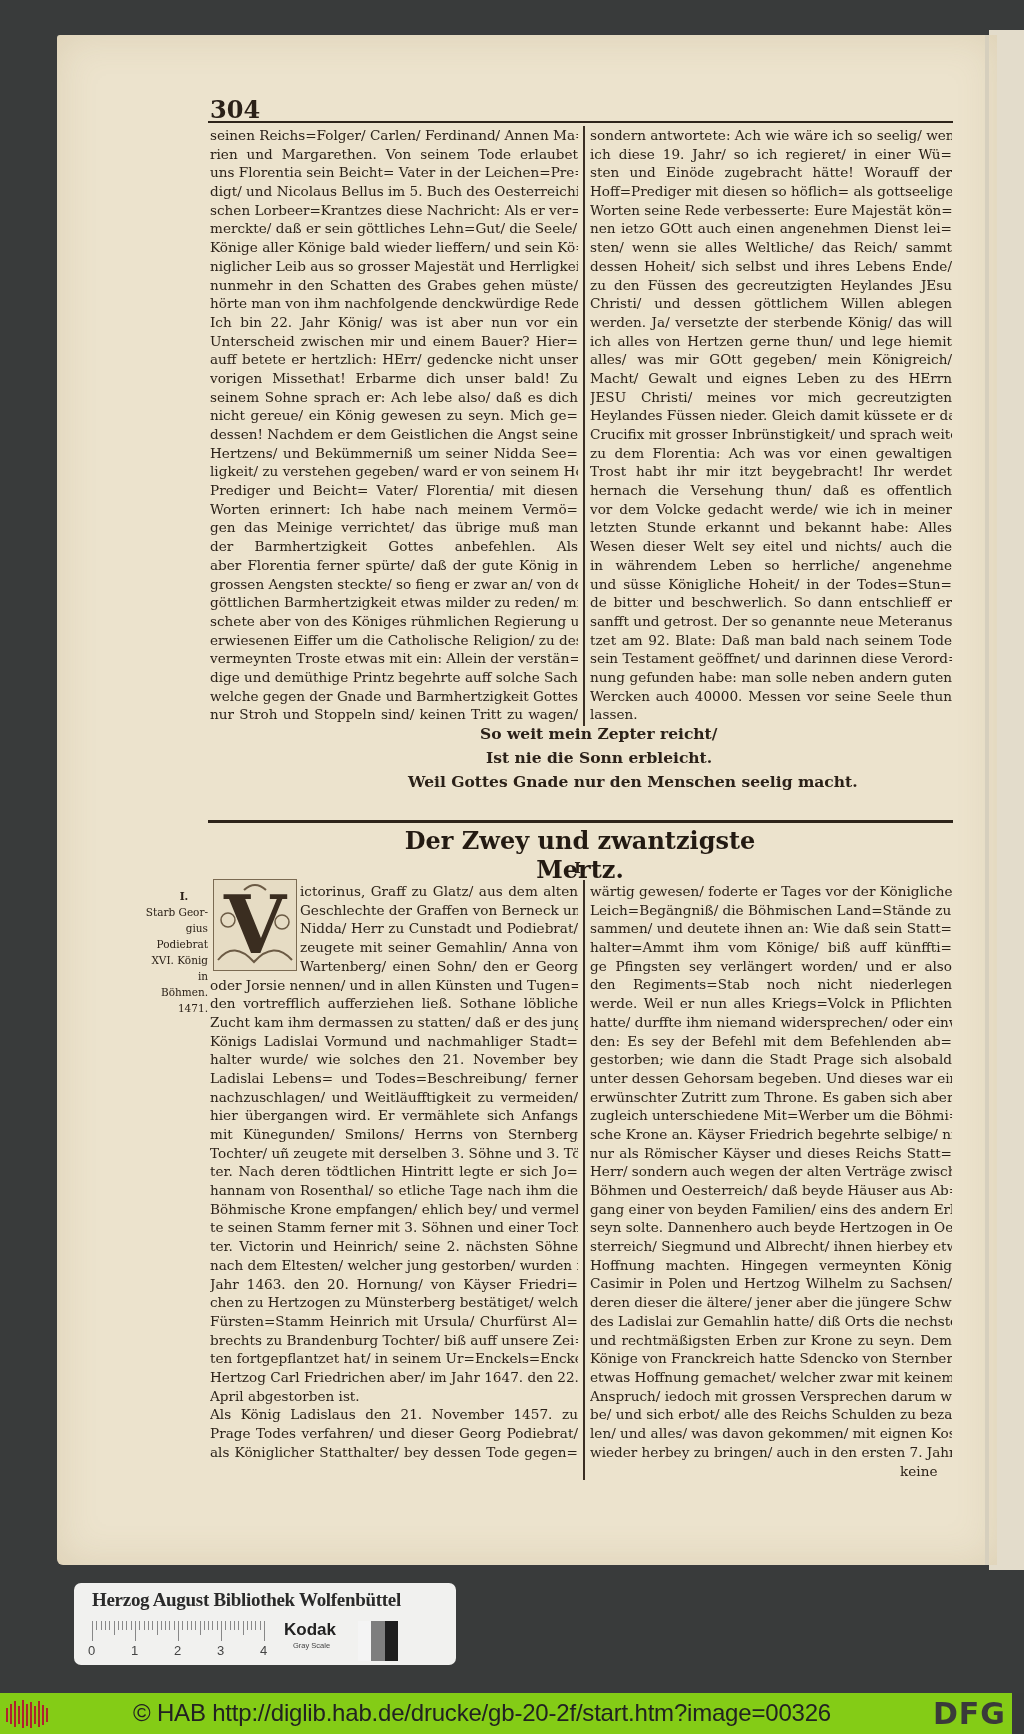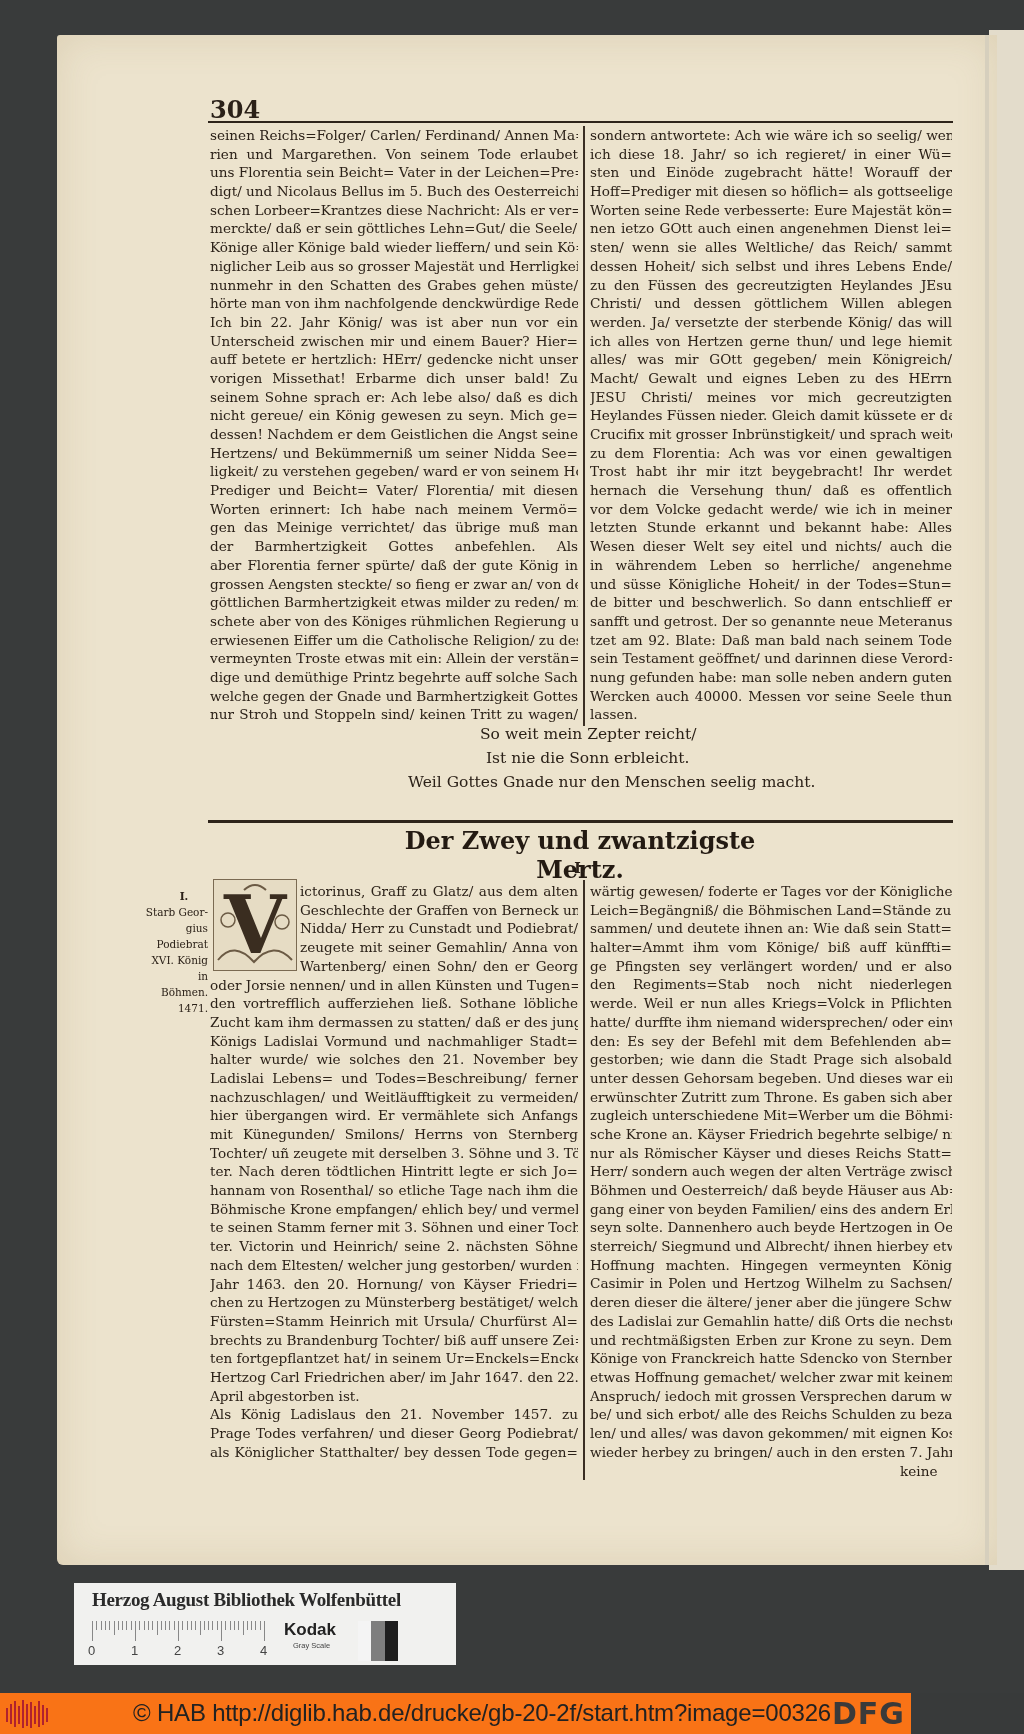--- a/index.html
+++ b/index.html
@@ -10,38 +10,38 @@
   #nextpage { position:absolute; left:989px; top:30px; width:35px; height:1540px; background:#e3dccb; }
   .abs { position:absolute; }
   .frak { font-family:"DejaVu Serif", serif; color:#2b2118; }
   #page-number { left:210px; top:95px; font-size:24px; font-weight:bold; }
   #running-head { left:380px; top:95px; width:390px; text-align:center; font-size:23px; font-weight:bold; letter-spacing:0.2px; }
   .rule { position:absolute; background:#2e241a; }
   .col { position:absolute; font-size:13.6px; line-height:18.7px; color:#2b2118; }
   .col .ln { white-space:nowrap; overflow:hidden; text-align:justify; text-align-last:justify; display:block; height:18.7px; }
   .col .ln.last { text-align-last:left; }
   .divider { position:absolute; width:1.5px; background:#3a2e22; }
-  #poem { left:370px; top:722px; width:520px; font-size:15.5px; line-height:24px; color:#2b2118; font-weight:normal; }
+  #poem { left:370px; top:722px; width:520px; font-size:15.5px; line-height:24px; color:#2b2118; font-weight:bold; }
   #poem .pl { white-space:nowrap; }
   #section-title { left:380px; top:826px; width:400px; text-align:center; font-size:24px; font-weight:bold; color:#231a12; }
   #section-num { left:560px; top:860px; width:40px; text-align:center; font-size:14px; font-weight:bold; color:#2b2118; }
   #margin-note { left:140px; top:888px; width:68px; font-size:10.5px; line-height:16px; text-align:right; color:#2b2118; }
   #dropcap { left:213px; top:879px; width:82px; height:90px; background:#e6dcc4; border:1px solid #7a6a52; }
   #dropcap .letter { position:absolute; left:0; top:0; width:82px; height:90px; text-align:center; font-size:80px; line-height:90px; font-weight:bold; color:#3a2d20; }
-  #label { position:absolute; left:74px; top:1583px; width:382px; height:82px; background:#f1f1ef; border-radius:0; }
+  #label { position:absolute; left:74px; top:1583px; width:382px; height:82px; background:#f1f1ef; border-radius:7px; }
   #label-title { position:absolute; left:18px; top:6px; font-family:"Liberation Serif", serif; font-weight:bold; font-size:19px; color:#2a2a2a; letter-spacing:-0.3px; }
   #ruler { position:absolute; left:18px; top:38px; width:175px; height:20px; border-bottom:0; }
   #ruler .tick { position:absolute; top:0; width:1px; background:#888; }
   #ruler-nums { position:absolute; left:14px; top:60px; width:190px; font-family:"Liberation Sans", sans-serif; font-size:13px; color:#444; }
   #ruler-nums span { position:absolute; }
   #kodak { position:absolute; left:210px; top:37px; font-family:"Liberation Sans", sans-serif; font-weight:bold; font-size:17px; color:#222; }
   #grayscale-label { position:absolute; left:219px; top:58px; font-family:"Liberation Sans", sans-serif; font-size:7.5px; color:#444; }
   #gray-patches { position:absolute; left:284px; top:38px; width:40px; height:40px; display:flex; }
   #gray-patches div { flex:1; }
-  #footer { position:absolute; left:0; top:1693px; width:911px; height:41px; background:#f97316; }
+  #footer { position:absolute; left:0; top:1693px; width:1012px; height:41px; background:#84cc16; }
   #hab-logo { position:absolute; left:5px; top:5px; width:44px; height:32px; }
   #footer-text { position:absolute; left:133px; top:6px; font-family:"Liberation Sans", sans-serif; font-size:24px; color:#222; letter-spacing:-0.2px; }
   #dfg-logo { position:absolute; right:6px; top:3px; font-family:"DejaVu Sans", sans-serif; font-weight:bold; font-size:30px; color:#3a3a3a; letter-spacing:1px; }
 </style>
 </head>
 <body>
 
 <div id="viewer">
   <div id="nextpage"></div>
   <div id="paper"></div>
@@ -80,21 +80,21 @@
       <span class="ln">schete aber von des Königes rühmlichen Regierung und</span>
       <span class="ln">erwiesenen Eiffer um die Catholische Religion/ zu dessen</span>
       <span class="ln">vermeynten Troste etwas mit ein: Allein der verstän=</span>
       <span class="ln">dige und demüthige Printz begehrte auff solche Sachen/</span>
       <span class="ln">welche gegen der Gnade und Barmhertzigkeit Gottes/</span>
       <span class="ln">nur Stroh und Stoppeln sind/ keinen Tritt zu wagen/</span>
     </div>
   <div class="divider" style="left:583px; top:126px; height:600px;"></div>
   <div class="col" id="upper-right" style="left:590px; top:126px; width:362px;">
       <span class="ln">sondern antwortete: Ach wie wäre ich so seelig/ wenn</span>
-      <span class="ln">ich diese 18. Jahr/ so ich regieret/ in einer Wü=</span>
+      <span class="ln">ich diese 19. Jahr/ so ich regieret/ in einer Wü=</span>
       <span class="ln">sten und Einöde zugebracht hätte! Worauff der</span>
       <span class="ln">Hoff=Prediger mit diesen so höflich= als gottseeligen</span>
       <span class="ln">Worten seine Rede verbesserte: Eure Majestät kön=</span>
       <span class="ln">nen ietzo GOtt auch einen angenehmen Dienst lei=</span>
       <span class="ln">sten/ wenn sie alles Weltliche/ das Reich/ sammt</span>
       <span class="ln">dessen Hoheit/ sich selbst und ihres Lebens Ende/</span>
       <span class="ln">zu den Füssen des gecreutzigten Heylandes JEsu</span>
       <span class="ln">Christi/ und dessen göttlichem Willen ablegen</span>
       <span class="ln">werden. Ja/ versetzte der sterbende König/ das will</span>
       <span class="ln">ich alles von Hertzen gerne thun/ und lege hiemit</span>

